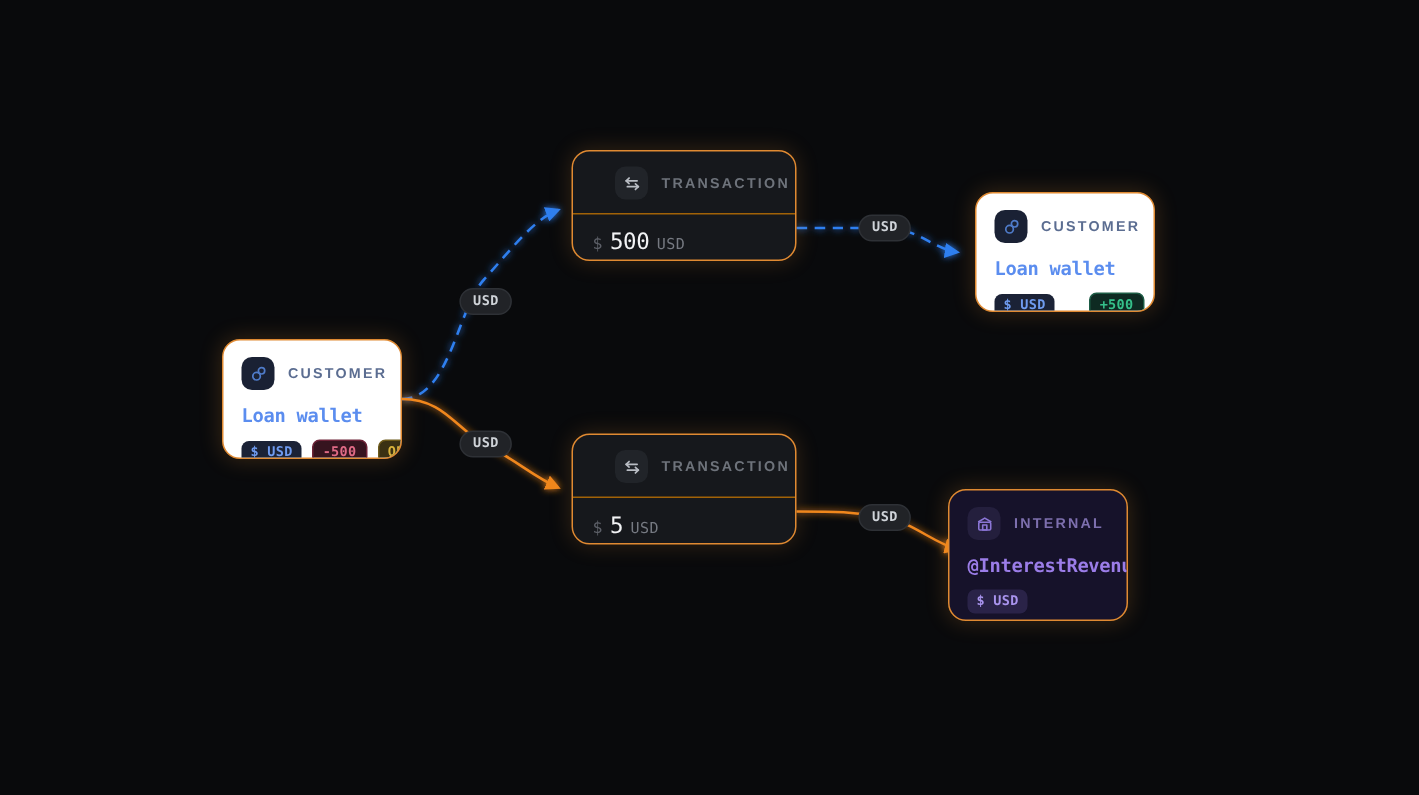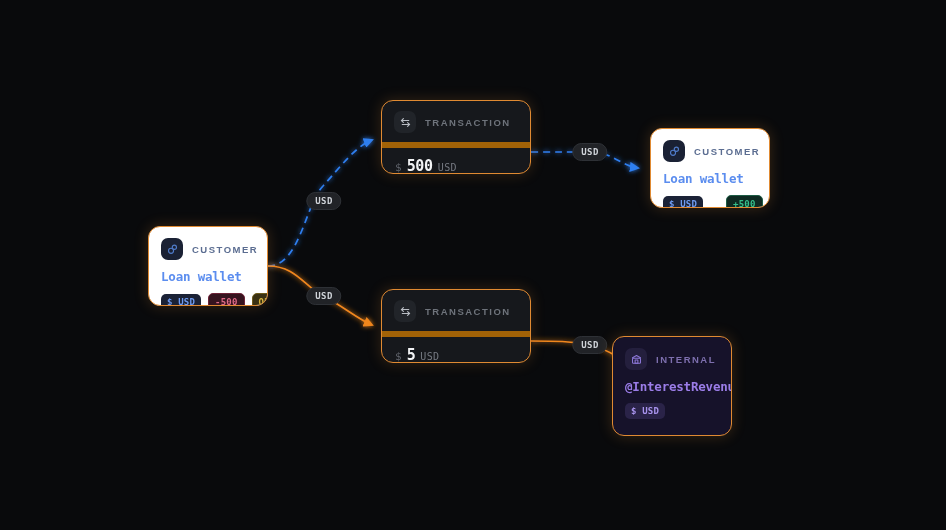--- a/index.html
+++ b/index.html
@@ -68,22 +68,22 @@
     box-shadow: 0 0 14px 1px rgba(224,138,50,0.18);
   }
 
   .node-head {
     display: flex;
     align-items: center;
     gap: 9px;
     padding: 11px 12px 9px 12px;
   }
   .node.txn .node-head {
-    padding: 10px 12px 9px 12px;
-    border-bottom: 6px solid #a16207;
+    padding: 10px 12px 9px 28px;
+    border-bottom: 1px solid #a16207;
     text-align: right;
   }
 
   .node-icon {
     width: 22px;
     height: 22px;
     border-radius: 7px;
     display: flex;
     align-items: center;
     justify-content: center;
@@ -145,21 +145,21 @@
   .badge.flag { color: #d9b43c; }
 
   .amount {
     font-family: "DejaVu Sans Mono", monospace;
     display: flex;
     align-items: baseline;
     gap: 5px;
   }
   .amount .sym { color: #5d6views; }
   .amount .sym { color: #5d6068; font-size: 11px; }
-  .amount .val { color: #f2f3f5; font-size: 15px; font-weight: 700; letter-spacing: -0.3px; }
+  .amount .val { color: #f2f3f5; font-size: 15px; font-weight: 400; letter-spacing: -0.3px; }
   .amount .cur { color: #767a82; font-size: 10px; font-weight: 400; letter-spacing: 0.3px; }
 </style>
 </head>
 <body>
 
 <div id="canvas">
 
   <svg id="edges" viewBox="0 0 946 530" width="946" height="530">
     <defs>
       <marker id="arrow-blue" viewBox="0 0 10 10" refX="8" refY="5" markerWidth="6" markerHeight="6" orient="auto-start-reverse">
@@ -272,21 +272,21 @@
     </div>
     <div class="node-body">
       <div class="node-title">Loan wallet</div>
       <div class="badges">
         <span class="badge cur">$ USD</span>
         <span class="badge pos">+500</span>
       </div>
     </div>
   </div>
 
-  <div class="node acct internal" style="left:612px; top:326px; width:120px; height:100px;margin-top:10px;">
+  <div class="node acct internal" style="left:632px; top:326px; width:120px; height:88px;">
     <div class="node-head">
       <span class="node-icon">
         <svg width="13" height="13" viewBox="0 0 16 16" fill="none" stroke="#8b76d6" stroke-width="1.3" stroke-linejoin="round">
           <path d="M2.6 6.2 8 3l5.4 3.2"></path>
           <rect x="3.1" y="6.4" width="9.8" height="6.3" rx="1"></rect>
           <path d="M6.3 8.6h3.4v4.1H6.3z"></path>
         </svg>
       </span>
       <span class="node-kind">INTERNAL</span>
     </div>

